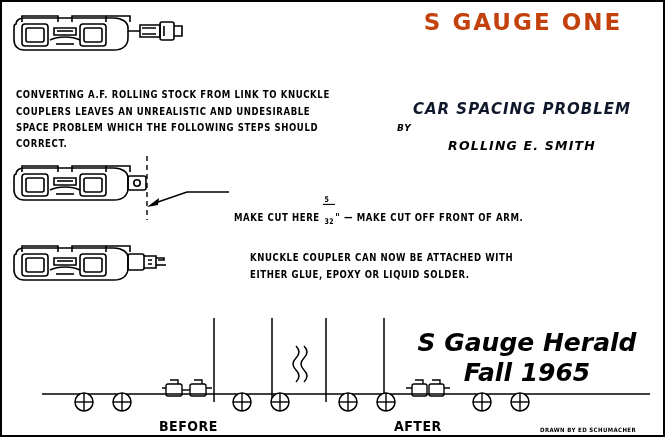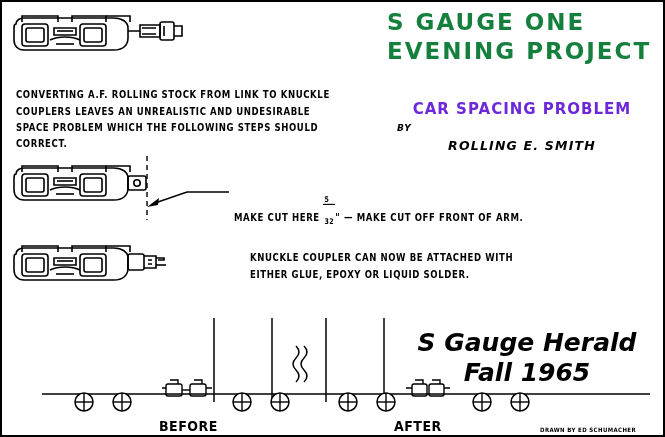--- a/index.html
+++ b/index.html
@@ -16,49 +16,50 @@
     height: 437px;
     background: #ffffff;
     border: 2px solid #000000;
     box-sizing: border-box;
     overflow: hidden;
   }
   .abs { position: absolute; }
 
   
   .title {
-    text-align: left;
+    text-align: center;
     font-family: "DejaVu Sans", sans-serif;
     font-weight: bold;
     font-size: 23px;
     letter-spacing: 2px;
-    color: #15803d;
+    color: #c2410c;
     line-height: 1.25;
   }
 
   
   .letter {
     font-family: "DejaVu Sans Condensed", "Liberation Sans Narrow", "Liberation Sans", sans-serif;
     font-weight: bold;
     font-size: 9.5px;
     letter-spacing: 0.6px;
     line-height: 1.55;
     color: #000;
     text-transform: uppercase;
     transform: scaleY(1.12);
     transform-origin: left top;
   }
 
   
   .subhead {
     font-family: "DejaVu Sans", sans-serif;
+    font-style: italic;
     font-weight: bold;
     font-size: 15px;
     letter-spacing: 1px;
-    color: #6d28d9;
+    color: #0f172a;
     text-align: center;
   }
   .subhead-by {
     font-family: "DejaVu Sans", sans-serif;
     font-style: italic;
     font-weight: bold;
     font-size: 9px;
     letter-spacing: 1px;
     text-align: left;
   }
@@ -108,21 +109,20 @@
   }
   svg { display: block; }
 </style>
 </head>
 <body>
 
 <div id="page">
 
   <div class="abs title" style="left:385px; top:6px; width:272px;">
     <div>S GAUGE  ONE</div>
-    <div>EVENING PROJECT</div>
   </div>
 
   <div class="abs letter" style="left:14px; top:85px; width:370px; white-space:pre-line;">CONVERTING  A.F.  ROLLING  STOCK  FROM  LINK  TO  KNUCKLE
 COUPLERS  LEAVES  AN  UNREALISTIC  AND  UNDESIRABLE
 SPACE  PROBLEM  WHICH  THE  FOLLOWING  STEPS  SHOULD
 CORRECT.</div>
 
   <div class="abs" style="left:395px; top:98px; width:250px;">
     <div class="subhead">CAR  SPACING  PROBLEM</div>
     <div class="subhead-by" style="margin-top:5px;">BY</div>

